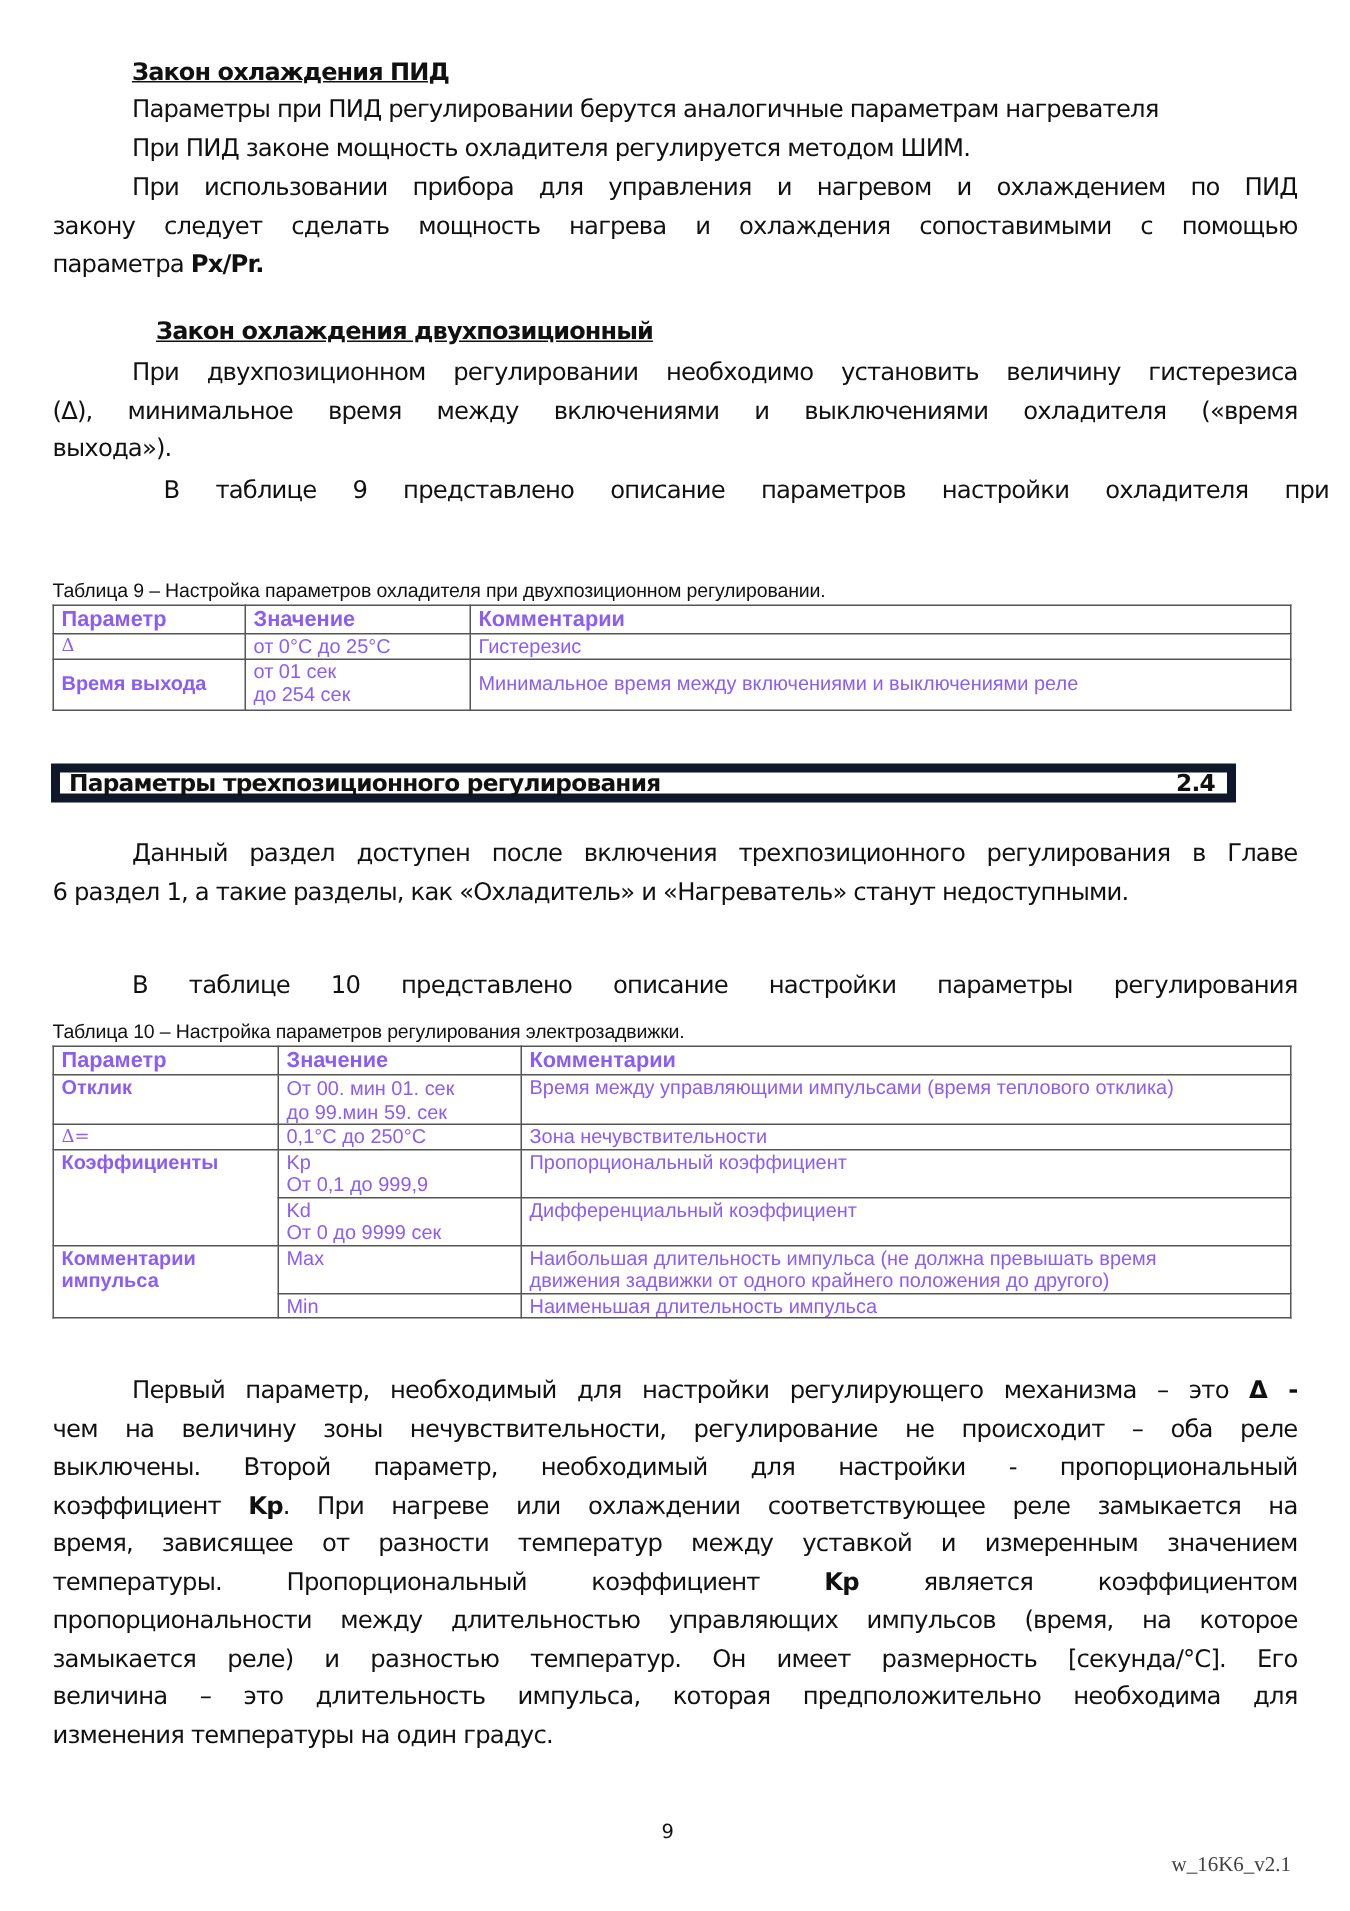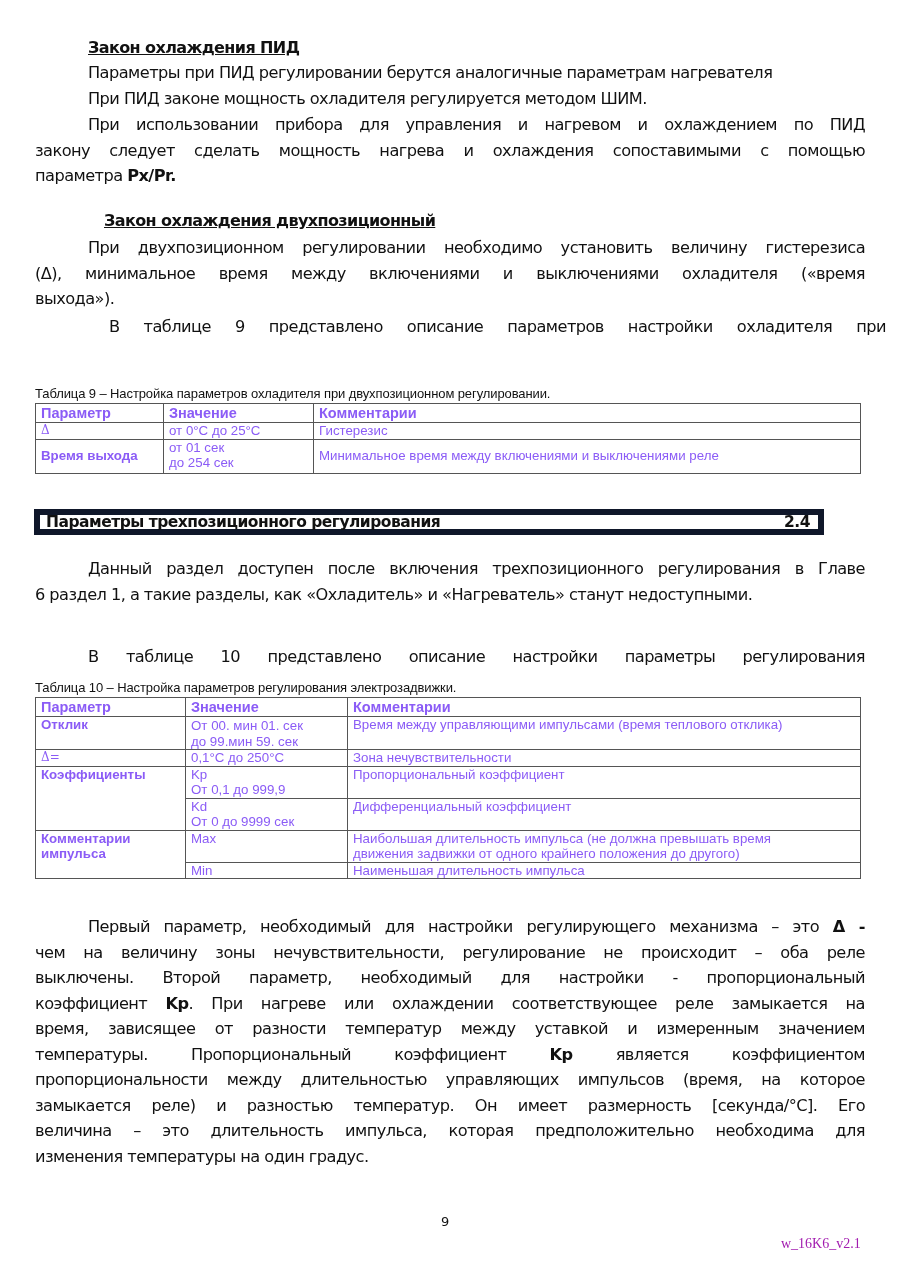--- a/index.html
+++ b/index.html
@@ -67,21 +67,21 @@
       padding: 0 8px 0 6px;
       color: #111;
     }
 
     .page-num {
       position: absolute; left: 441px; top: 1214px;
       font-family: "DejaVu Sans", sans-serif; font-size: 13px; color: #111;
     }
     .doc-code {
       position: absolute; left: 781px; top: 1236px;
-      font-family: "Liberation Serif", serif; font-size: 14px; color: #a21caf;
+      font-family: "Liberation Serif", serif; font-size: 14px; color: #404040;
     }
   </style>
 </head>
 <body>
 
 <div class="page">
 
   <div class="abs heading" style="left:88px; top:38px;">Закон охлаждения ПИД</div>
   <div class="abs body-text" style="left:88px; top:60px; width:780px;">Параметры при ПИД регулировании берутся аналогичные параметрам нагревателя</div>
   <div class="abs body-text" style="left:88px; top:86px; width:780px;">При ПИД законе мощность охладителя регулируется методом ШИМ.</div>

